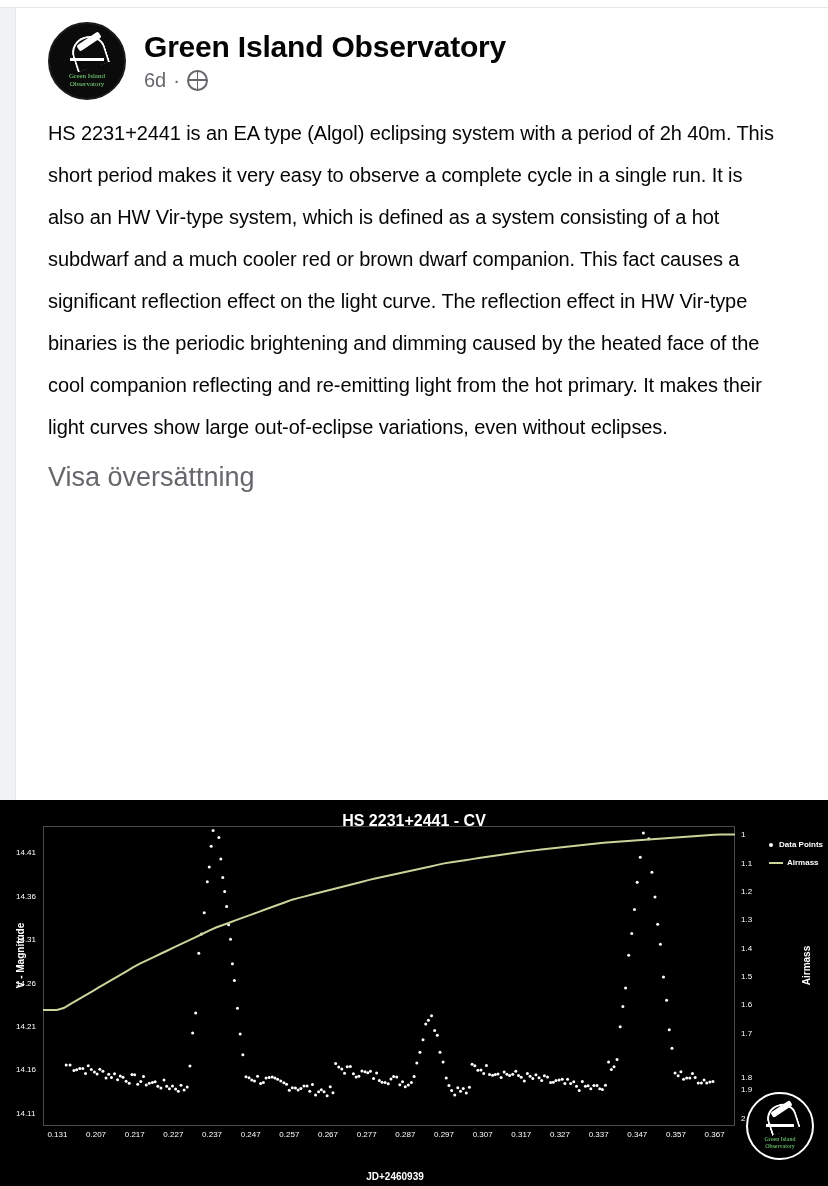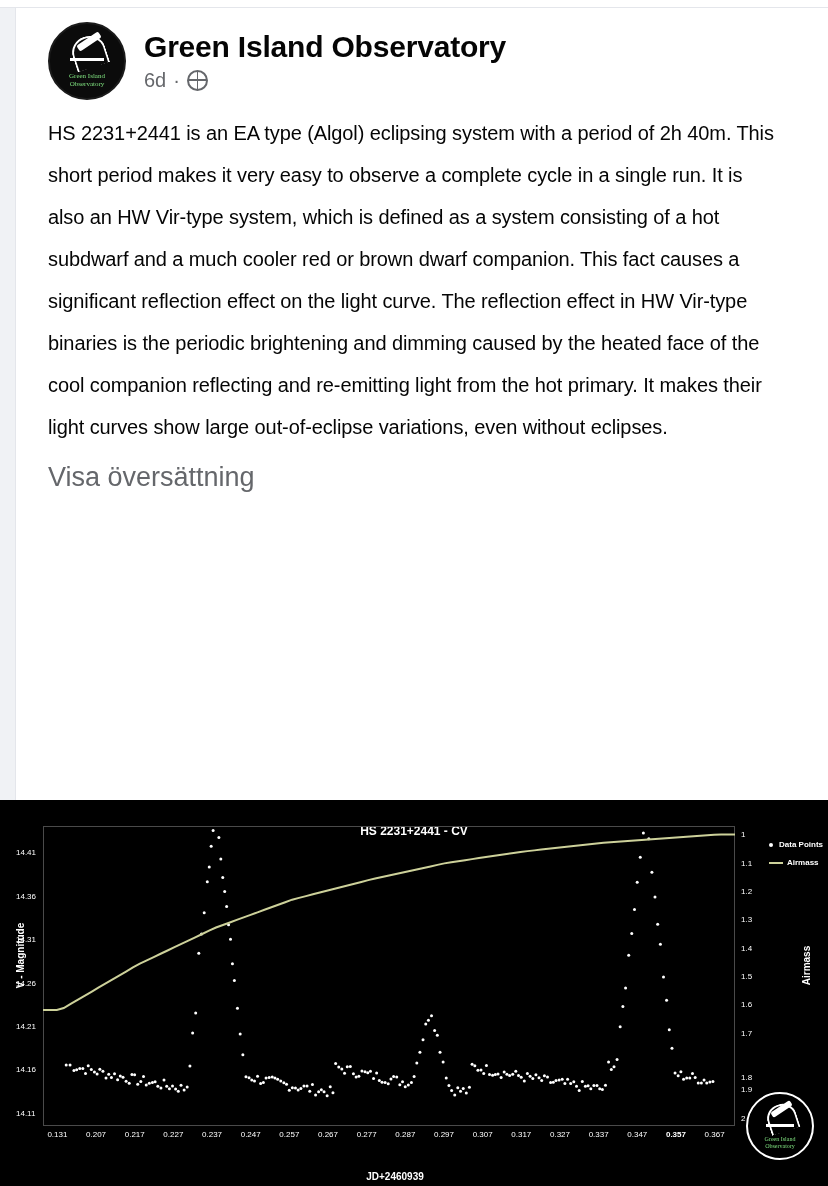--- a/index.html
+++ b/index.html
@@ -163,26 +163,26 @@
   .chart-wrap {
     position: absolute;
     left: 0;
     top: 800px;
     width: 828px;
     height: 386px;
     background: #000000;
   }
   .chart-title {
     position: absolute;
-    top: 24px;
+    top: 12px;
     left: 0;
     width: 828px;
     text-align: center;
     color: #ffffff;
-    font-size: 12px;
+    font-size: 16px;
     font-weight: bold;
   }
   .grid-frame {
     position: absolute;
     left: 43px;
     top: 26px;
     width: 692px;
     height: 1122px;
     border-left: 1px solid #4a4a4a;
     border-right: 1px solid #4a4a4a;
@@ -583,21 +583,21 @@
         <div class="tick-label" style="left: 279.352px; top: 330px;">0.257</div>
         <div class="tick-label" style="left: 318.011px; top: 330px;">0.267</div>
         <div class="tick-label" style="left: 356.67px; top: 330px;">0.277</div>
         <div class="tick-label" style="left: 395.33px; top: 330px;">0.287</div>
         <div class="tick-label" style="left: 433.989px; top: 330px;">0.297</div>
         <div class="tick-label" style="left: 472.648px; top: 330px;">0.307</div>
         <div class="tick-label" style="left: 511.307px; top: 330px;">0.317</div>
         <div class="tick-label" style="left: 549.966px; top: 330px;">0.327</div>
         <div class="tick-label" style="left: 588.626px; top: 330px;">0.337</div>
         <div class="tick-label" style="left: 627.285px; top: 330px;">0.347</div>
-        <div class="tick-label" style="left: 665.944px; top: 330px; font-weight: bold;">0.357</div>
+        <div class="tick-label" style="left: 665.944px; top: 330px;">0.357</div>
         <div class="tick-label" style="left: 704.603px; top: 330px;">0.367</div>
       </div>
     <div id="yticks-left">
         <div class="tick-label" style="left: 16px; top: 308.957px;">14.11</div>
         <div class="tick-label" style="left: 16px; top: 265.478px;">14.16</div>
         <div class="tick-label" style="left: 16px; top: 222px;">14.21</div>
         <div class="tick-label" style="left: 16px; top: 178.522px; text-align: right;">14.26</div>
         <div class="tick-label" style="left: 16px; top: 135.043px;">14.31</div>
         <div class="tick-label" style="left: 16px; top: 91.5652px;">14.36</div>
         <div class="tick-label" style="left: 16px; top: 48.087px;">14.41</div>

